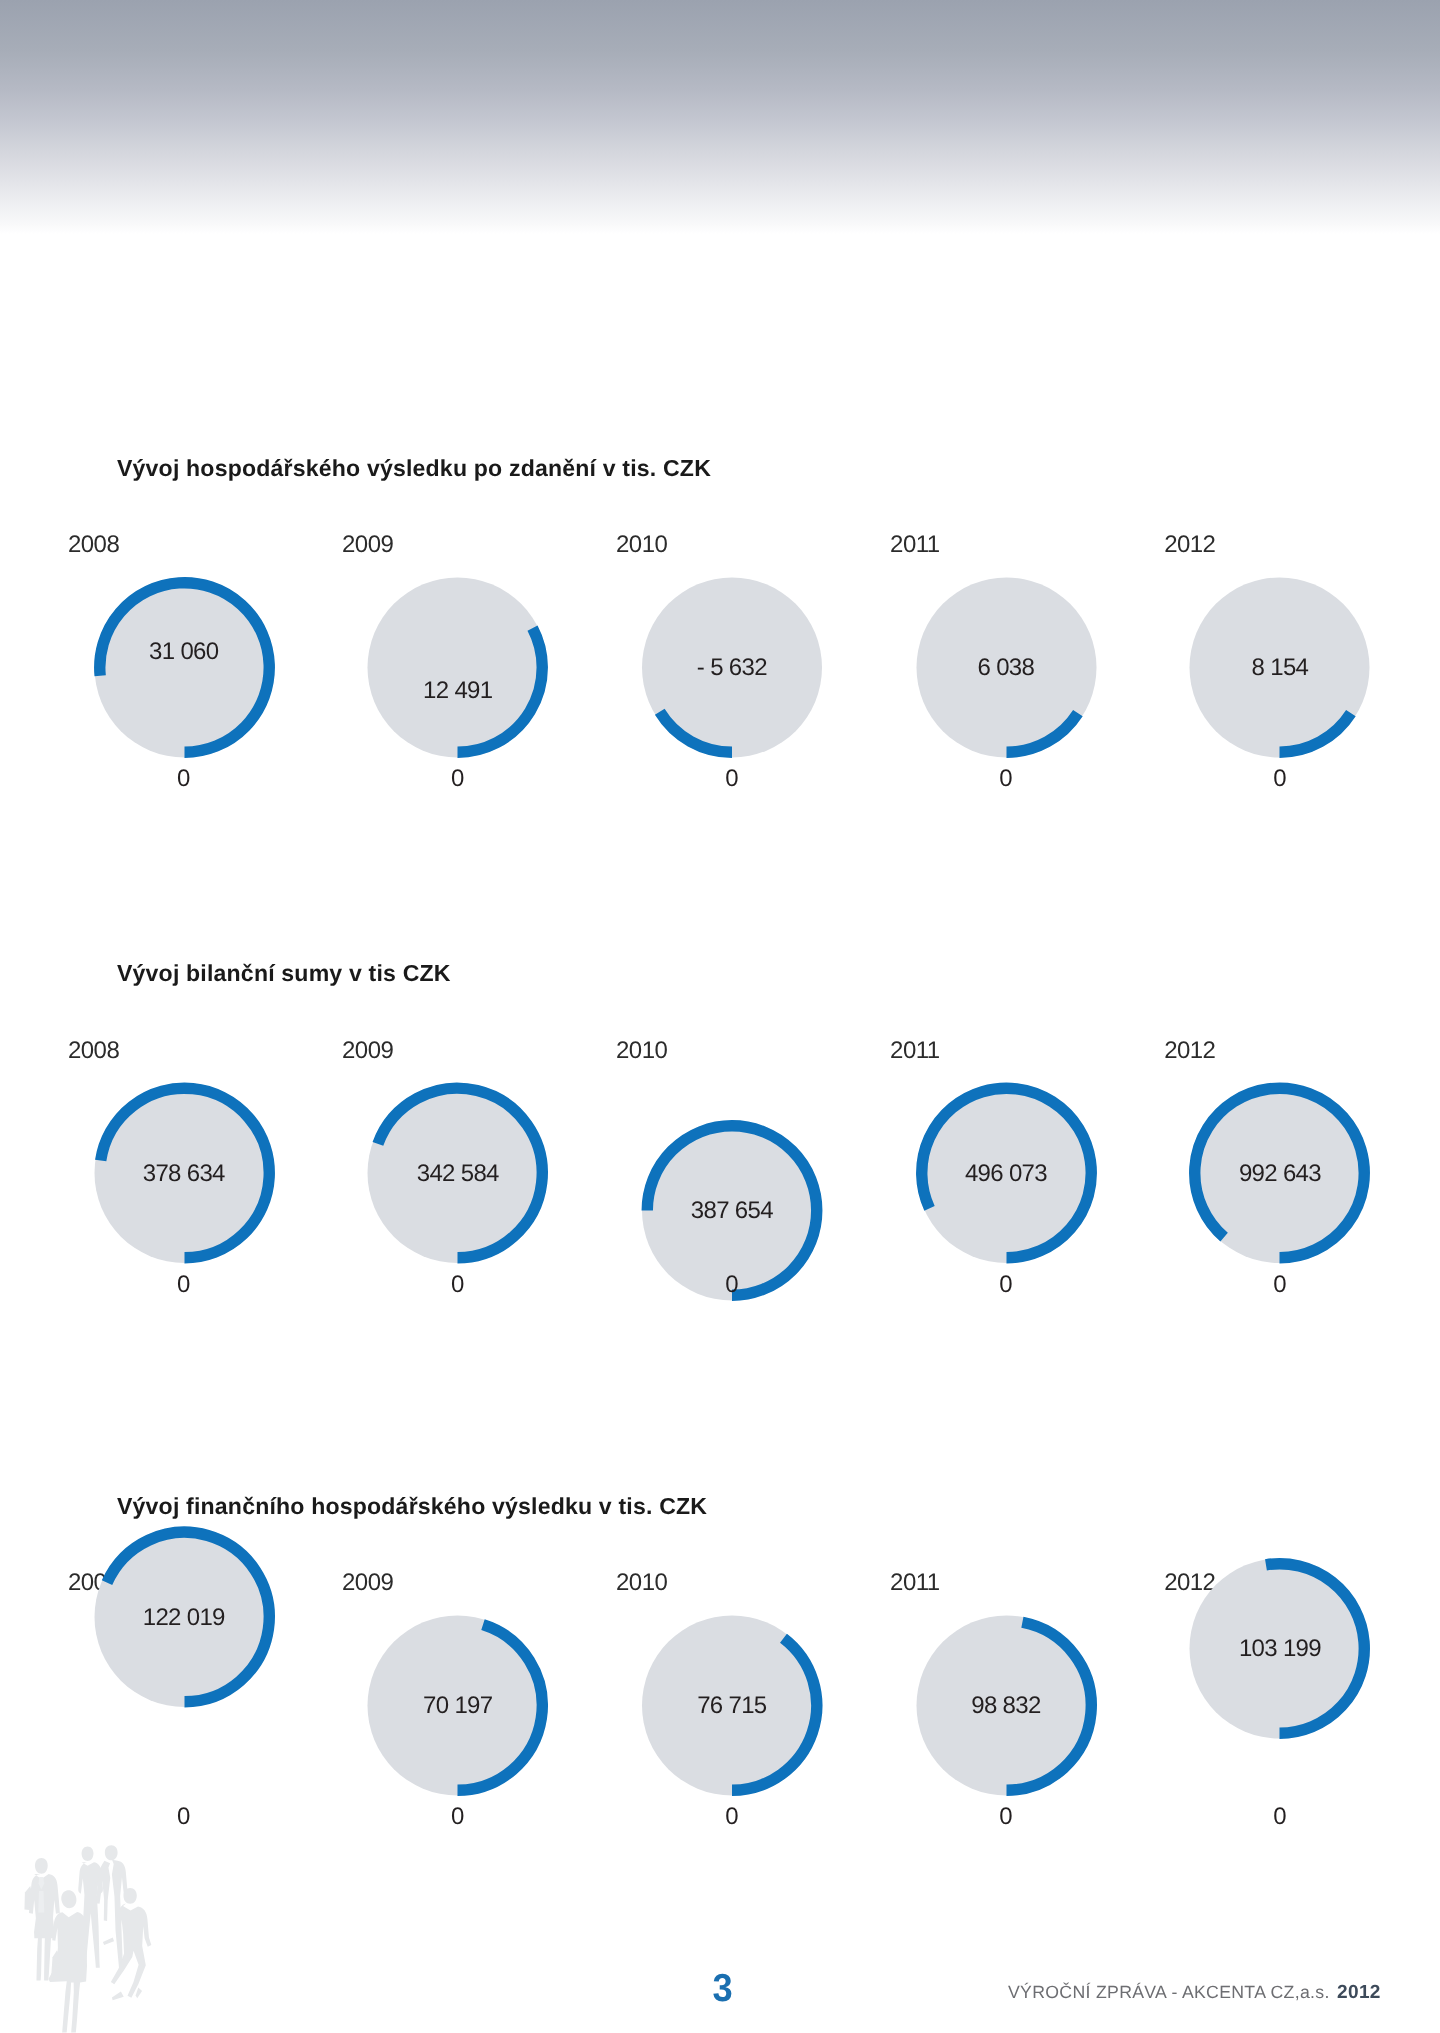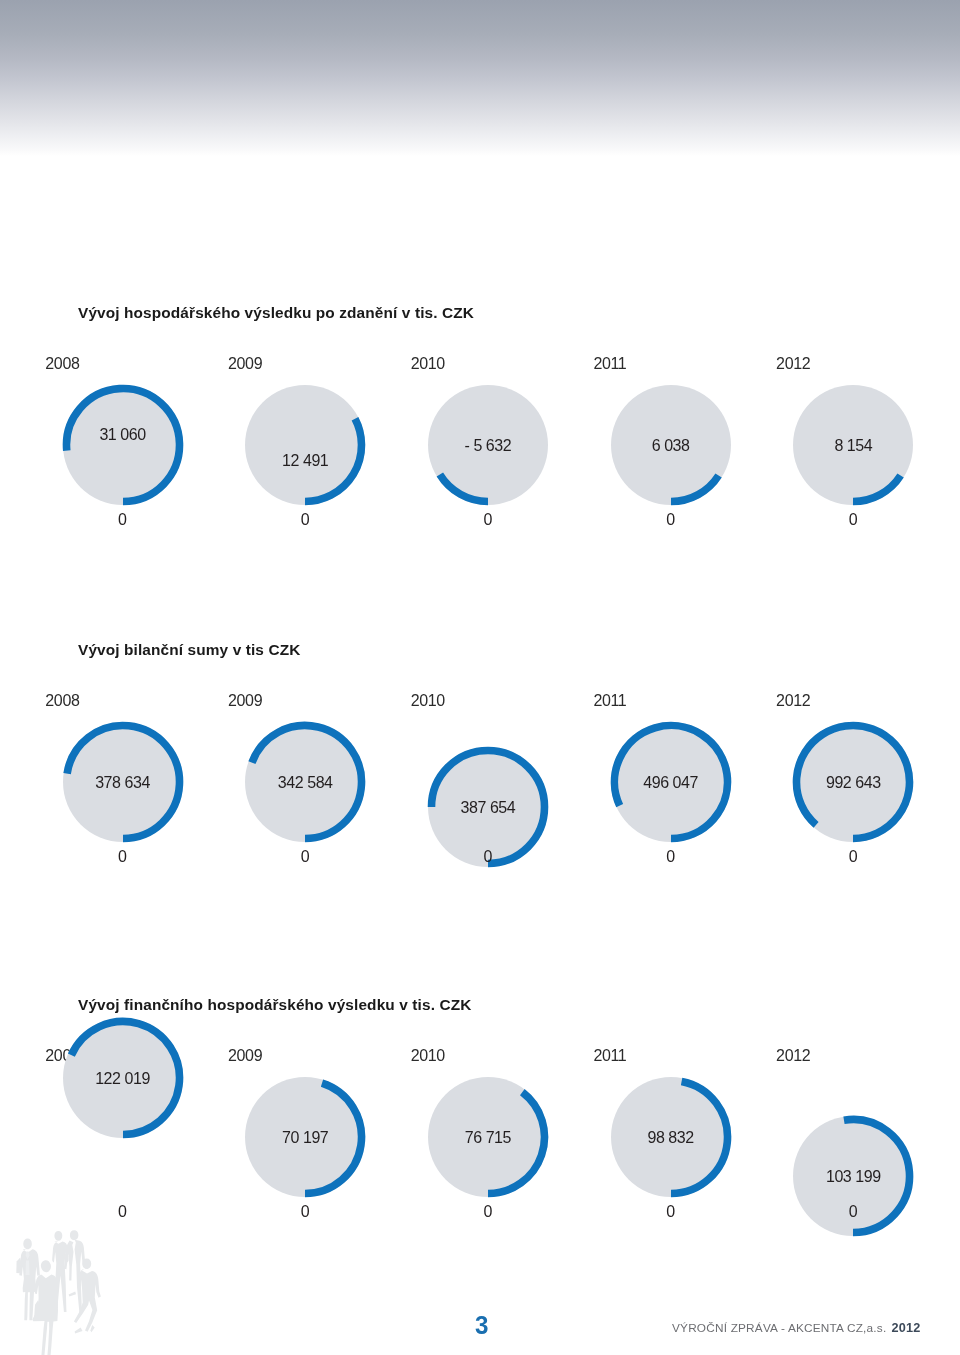--- a/index.html
+++ b/index.html
@@ -105,21 +105,21 @@
           </svg>
           <div class="donut-value" style="top: 54.6px;">387 654</div>
         </div>
         <div class="zero" style="left: 425.9px; top: 848px;">0</div>
         <div class="year" style="left: 593.4px; top: 691.7px;">2011</div>
         <div class="donut" style="left: 608.6px; top: 720.2px;">
           <svg width="124" height="124" viewBox="0 0 124 124">
             <circle cx="62" cy="62" r="60" fill="#dadde2"></circle>
             <path d="M 62.00 118.50 A 56.5 56.5 0 1 0 10.67 85.61" fill="none" stroke="#0e72bc" stroke-width="7.6"></path>
           </svg>
-          <div class="donut-value" style="top: 54.6px;">496 047</div>
+          <div class="donut-value" style="top: 54.6px;">496 073</div>
         </div>
         <div class="zero" style="left: 608.6px; top: 848px;">0</div>
         <div class="year" style="left: 776.1px; top: 691.7px;">2012</div>
         <div class="donut" style="left: 791.3px; top: 720.2px;">
           <svg width="124" height="124" viewBox="0 0 124 124">
             <circle cx="62" cy="62" r="60" fill="#dadde2"></circle>
             <path d="M 62.00 118.50 A 56.5 56.5 0 1 0 25.08 104.77" fill="none" stroke="#0e72bc" stroke-width="7.6"></path>
           </svg>
           <div class="donut-value" style="top: 54.6px;">992 643</div>
         </div>
@@ -157,21 +157,21 @@
         <div class="year" style="left: 593.4px; top: 1046.7px;">2011</div>
         <div class="donut" style="left: 608.6px; top: 1075.2px;">
           <svg width="124" height="124" viewBox="0 0 124 124">
             <circle cx="62" cy="62" r="60" fill="#dadde2"></circle>
             <path d="M 62.00 118.50 A 56.5 56.5 0 0 0 72.59 6.50" fill="none" stroke="#0e72bc" stroke-width="7.6"></path>
           </svg>
           <div class="donut-value" style="top: 54.6px;">98 832</div>
         </div>
         <div class="zero" style="left: 608.6px; top: 1203px;">0</div>
         <div class="year" style="left: 776.1px; top: 1046.7px;">2012</div>
-        <div class="donut" style="left: 791.3px; top: 1114px;">
+        <div class="donut" style="left: 791.3px; top: 1037px;">
           <svg width="124" height="124" viewBox="0 0 124 124">
             <circle cx="62" cy="62" r="60" fill="#dadde2"></circle>
             <path d="M 62.00 118.50 A 56.5 56.5 0 1 0 52.97 6.23" fill="none" stroke="#0e72bc" stroke-width="7.6"></path>
           </svg>
           <div class="donut-value" style="top: 54.6px;">103 199</div>
         </div>
         <div class="zero" style="left: 791.3px; top: 1203px;">0</div>
       </div>
     </div>
   <svg class="people" viewBox="0 0 100 127" preserveAspectRatio="none">

